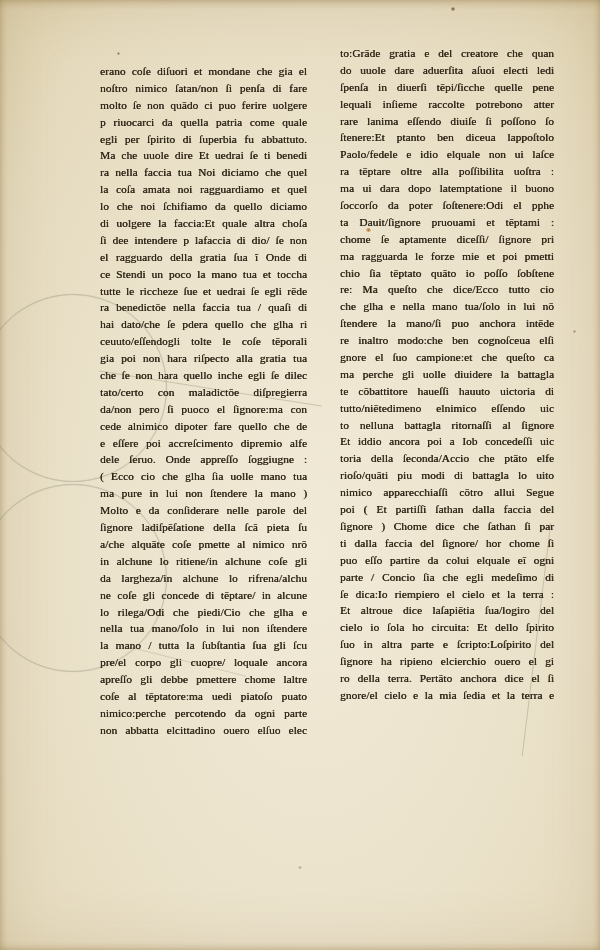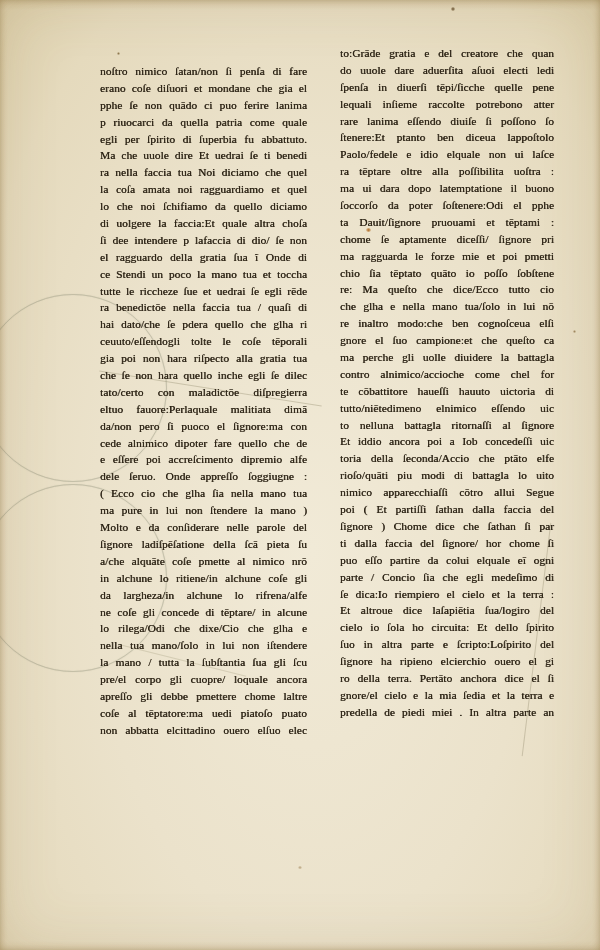--- a/index.html
+++ b/index.html
@@ -61,97 +61,96 @@
   <div class="crease cr1"></div>
   <div class="crease cr2"></div>
   <div class="crease cr3"></div>
   <div class="speck sp1"></div>
   <div class="speck sp2"></div>
   <div class="speck sp3"></div>
   <div class="speck sp4"></div>
   <div class="speck sp5"></div>
 
   <div class="column col-left">
+      <div class="line">erano coſe diſuori et mondane che gia el</div>
       <div class="line">noſtro nimico ſatan/non ſi penſa di fare</div>
-      <div class="line">erano coſe diſuori et mondane che gia el</div>
-      <div class="line">pphe ſe non quādo ci puo ferire lanima</div>
+      <div class="line">molto ſe non quādo ci puo ferire uolgere</div>
       <div class="line">p riuocarci da quella patria come quale</div>
       <div class="line">egli per ſpirito di ſuperbia fu abbattuto.</div>
       <div class="line">Ma che uuole dire Et uedrai ſe ti benedi</div>
       <div class="line">ra nella faccia tua Noi diciamo che quel</div>
       <div class="line">la coſa amata noi ragguardiamo et quel</div>
       <div class="line">lo che noi ſchifiamo da quello diciamo</div>
       <div class="line">di uolgere la faccia:Et quale altra choſa</div>
       <div class="line">ſi dee intendere p lafaccia di dio/ ſe non</div>
       <div class="line">el ragguardo della gratia ſua ĩ Onde di</div>
       <div class="line">ce Stendi un poco la mano tua et toccha</div>
       <div class="line">tutte le riccheze ſue et uedrai ſe egli rēde</div>
       <div class="line">ra benedictōe nella faccia tua / quaſi di</div>
       <div class="line">hai dato/che ſe pdera quello che glha ri</div>
       <div class="line">ceuuto/eſſendogli tolte le coſe tēporali</div>
       <div class="line">gia poi non hara riſpecto alla gratia tua</div>
       <div class="line">che ſe non hara quello inche egli ſe dilec</div>
       <div class="line">tato/certo con maladictōe diſpregierra</div>
-      <div class="line">eltuo fauore:Perlaquale malitiata dimā</div>
       <div class="line">da/non pero ſi puoco el ſignore:ma con</div>
       <div class="line">cede alnimico dipoter fare quello che de</div>
       <div class="line">e eſſere poi accreſcimento dipremio alfe</div>
       <div class="line">dele ſeruo. Onde appreſſo ſoggiugne :</div>
-      <div class="line">( Ecco cio che glha ſia nella mano tua</div>
+      <div class="line">( Ecco cio che glha ſia uolle mano tua</div>
       <div class="line">ma pure in lui non ſtendere la mano )</div>
       <div class="line">Molto e da conſiderare nelle parole del</div>
       <div class="line">ſignore ladiſpēſatione della ſcā pieta ſu</div>
       <div class="line">a/che alquāte coſe pmette al nimico nrō</div>
       <div class="line">in alchune lo ritiene/in alchune coſe gli</div>
-      <div class="line">da largheza/in alchune lo rifrena/alfe</div>
+      <div class="line">da largheza/in alchune lo rifrena/alchu</div>
       <div class="line">ne coſe gli concede di tēptare/ in alcune</div>
-      <div class="line">lo rilega/Odi che dixe/Cio che glha e</div>
+      <div class="line">lo rilega/Odi che piedi/Cio che glha e</div>
       <div class="line">nella tua mano/ſolo in lui non iſtendere</div>
       <div class="line">la mano / tutta la ſubſtantia ſua gli ſcu</div>
       <div class="line">pre/el corpo gli cuopre/ loquale ancora</div>
       <div class="line">apreſſo gli debbe pmettere chome laltre</div>
       <div class="line">coſe al tēptatore:ma uedi piatoſo puato</div>
+      <div class="line">nimico:perche percotendo da ogni parte</div>
       <div class="line">non abbatta elcittadino ouero elſuo elec</div>
     </div>
 
   <div class="column col-right">
       <div class="line">to:Grāde gratia e del creatore che quan</div>
       <div class="line">do uuole dare aduerſita aſuoi electi ledi</div>
       <div class="line">ſpenſa in diuerſi tēpi/ſicche quelle pene</div>
       <div class="line">lequali inſieme raccolte potrebono atter</div>
       <div class="line">rare lanima eſſendo diuiſe ſi poſſono ſo</div>
       <div class="line">ſtenere:Et ptanto ben diceua lappoſtolo</div>
       <div class="line">Paolo/fedele e idio elquale non ui laſce</div>
       <div class="line">ra tēptare oltre alla poſſibilita uoſtra :</div>
       <div class="line">ma ui dara dopo latemptatione il buono</div>
       <div class="line">ſoccorſo da poter ſoſtenere:Odi el pphe</div>
       <div class="line">ta Dauit/ſignore pruouami et tēptami :</div>
       <div class="line">chome ſe aptamente diceſſi/ ſignore pri</div>
       <div class="line">ma ragguarda le forze mie et poi pmetti</div>
       <div class="line">chio ſia tēptato quāto io poſſo ſobſtene</div>
       <div class="line">re: Ma queſto che dice/Ecco tutto cio</div>
       <div class="line">che glha e nella mano tua/ſolo in lui nō</div>
+      <div class="line">ſtendere la mano/ſi puo anchora intēde</div>
       <div class="line">re inaltro modo:che ben cognoſceua elſi</div>
       <div class="line">gnore el ſuo campione:et che queſto ca</div>
       <div class="line">ma perche gli uolle diuidere la battagla</div>
-      <div class="line">contro alnimico/accioche come chel for</div>
       <div class="line">te cōbattitore haueſſi hauuto uictoria di</div>
       <div class="line">tutto/niētedimeno elnimico eſſendo uic</div>
       <div class="line">to nelluna battagla ritornaſſi al ſignore</div>
       <div class="line">Et iddio ancora poi a Iob concedeſſi uic</div>
       <div class="line">toria della ſeconda/Accio che ptāto elfe</div>
       <div class="line">rioſo/quāti piu modi di battagla lo uito</div>
       <div class="line">nimico apparecchiaſſi cōtro allui Segue</div>
       <div class="line">poi ( Et partiſſi ſathan dalla faccia del</div>
       <div class="line">ſignore ) Chome dice che ſathan ſi par</div>
       <div class="line">ti dalla faccia del ſignore/ hor chome ſi</div>
       <div class="line">puo eſſo partire da colui elquale eī ogni</div>
       <div class="line">parte / Concio ſia che egli medeſimo di</div>
       <div class="line">ſe dica:Io riempiero el cielo et la terra :</div>
       <div class="line">Et altroue dice laſapiētia ſua/logiro del</div>
       <div class="line">cielo io ſola ho circuita: Et dello ſpirito</div>
       <div class="line">ſuo in altra parte e ſcripto:Loſpirito del</div>
       <div class="line">ſignore ha ripieno elcierchio ouero el gi</div>
       <div class="line">ro della terra. Pertāto anchora dice el ſi</div>
       <div class="line">gnore/el cielo e la mia ſedia et la terra e</div>
-      <div class="line">predella de piedi miei . In altra parte an</div>
     </div>
 </div>
 
 </body></html>

